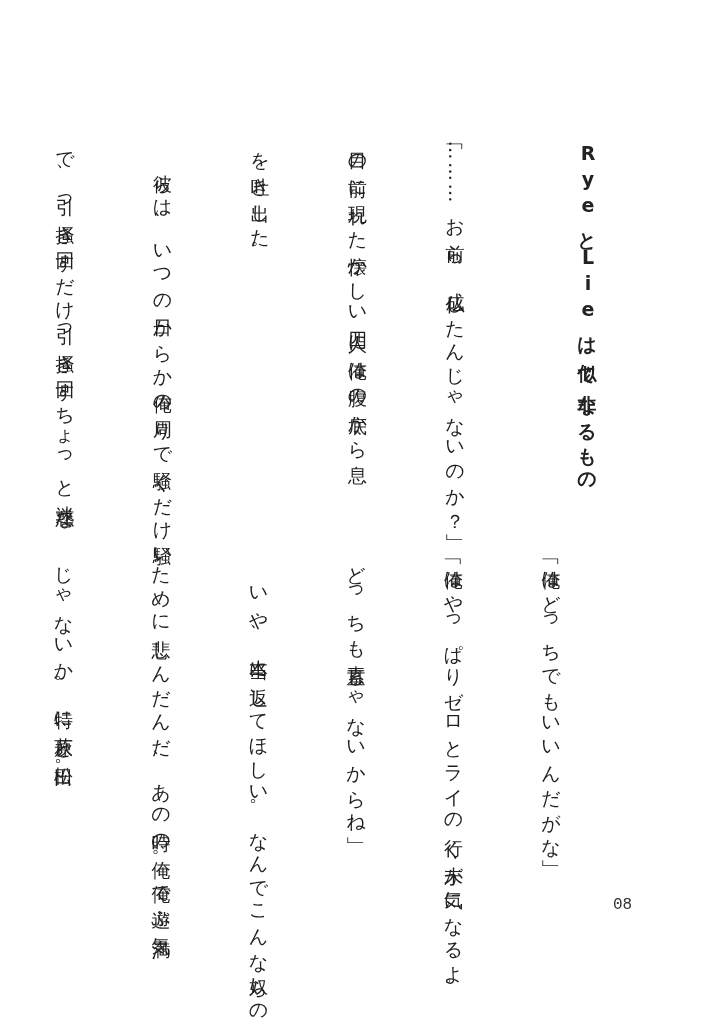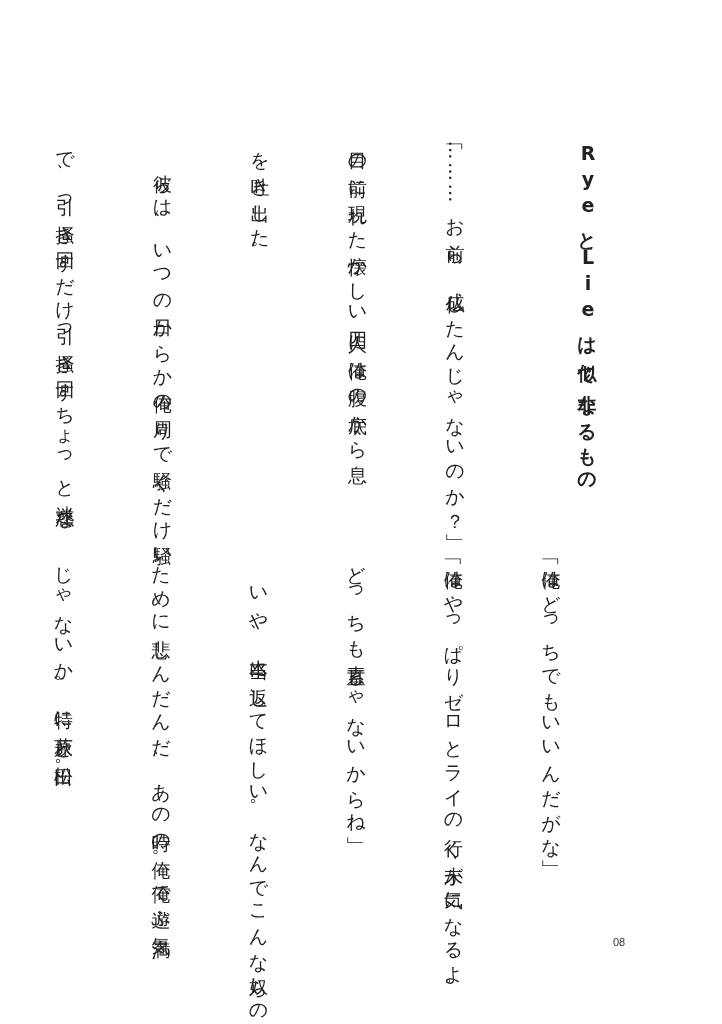--- a/index.html
+++ b/index.html
@@ -29,23 +29,23 @@
     font-family: "DejaVu Sans", "Liberation Sans", sans-serif;
     font-weight: bold;
     font-size: 19px;
     letter-spacing: 4px;
     line-height: 32px;
     color: #222222;
   }
   .page-number {
     position: absolute;
     left: 613px;
-    top: 936px;
-    font-family: Liberation Sans, sans-serif;
-    font-size: 11px;
+    top: 896px;
+    font-family: Liberation Mono, monospace;
+    font-size: 16px;
     color: #333333;
   }
 </style>
 </head>
 <body>
 
 <div class="page">
 
   <div class="title">RyeとLieは似て非なるもの</div>
 

